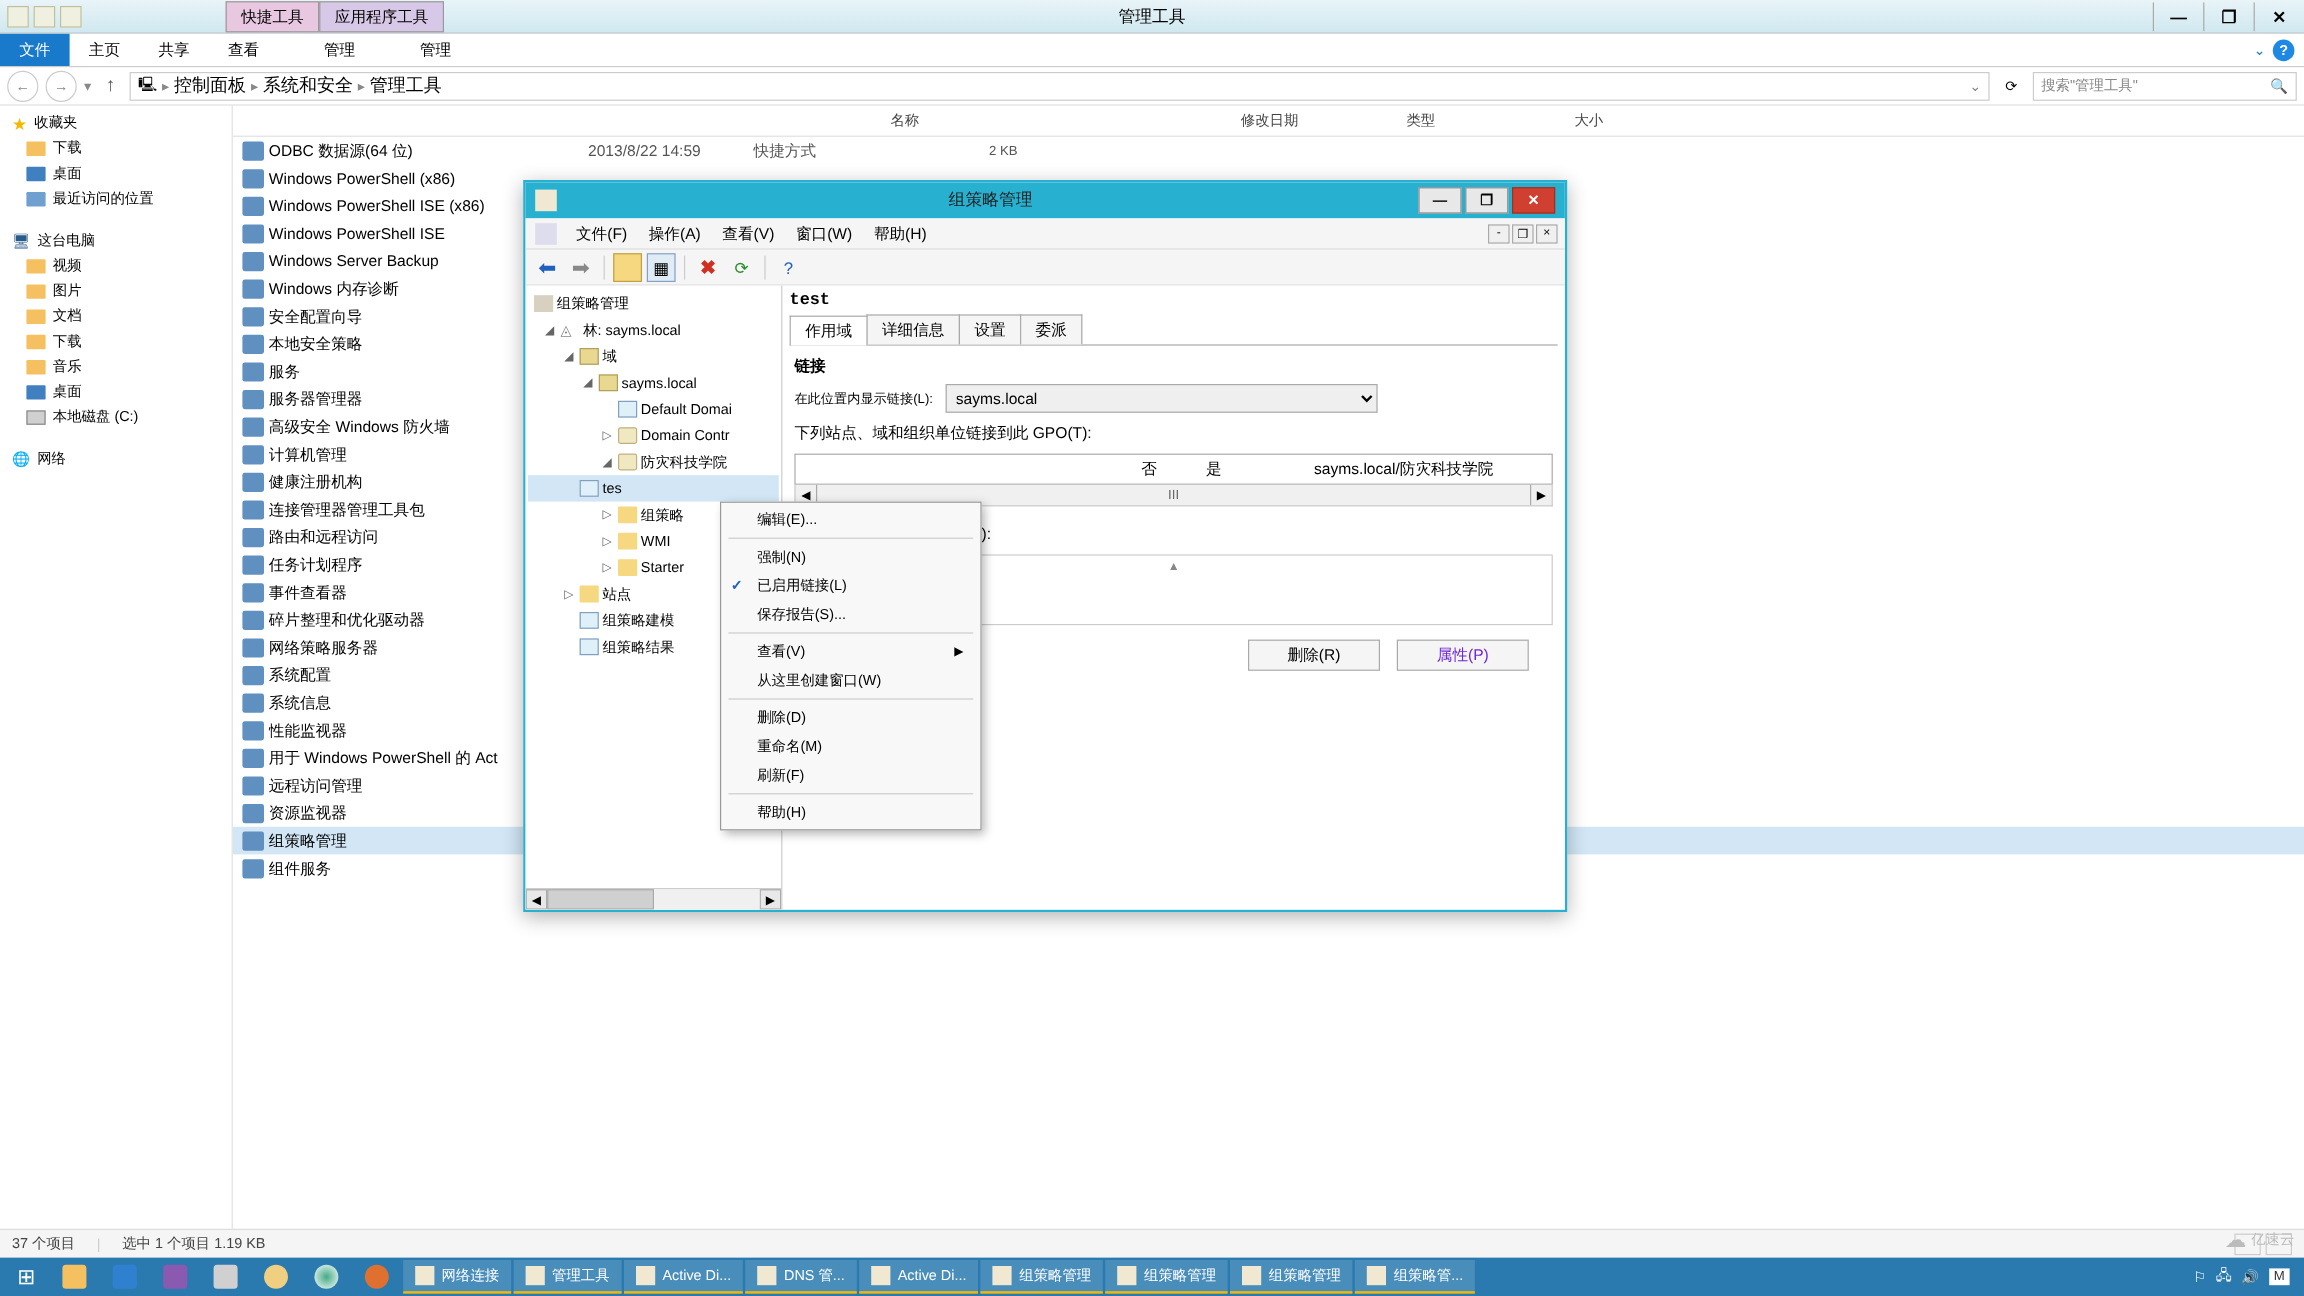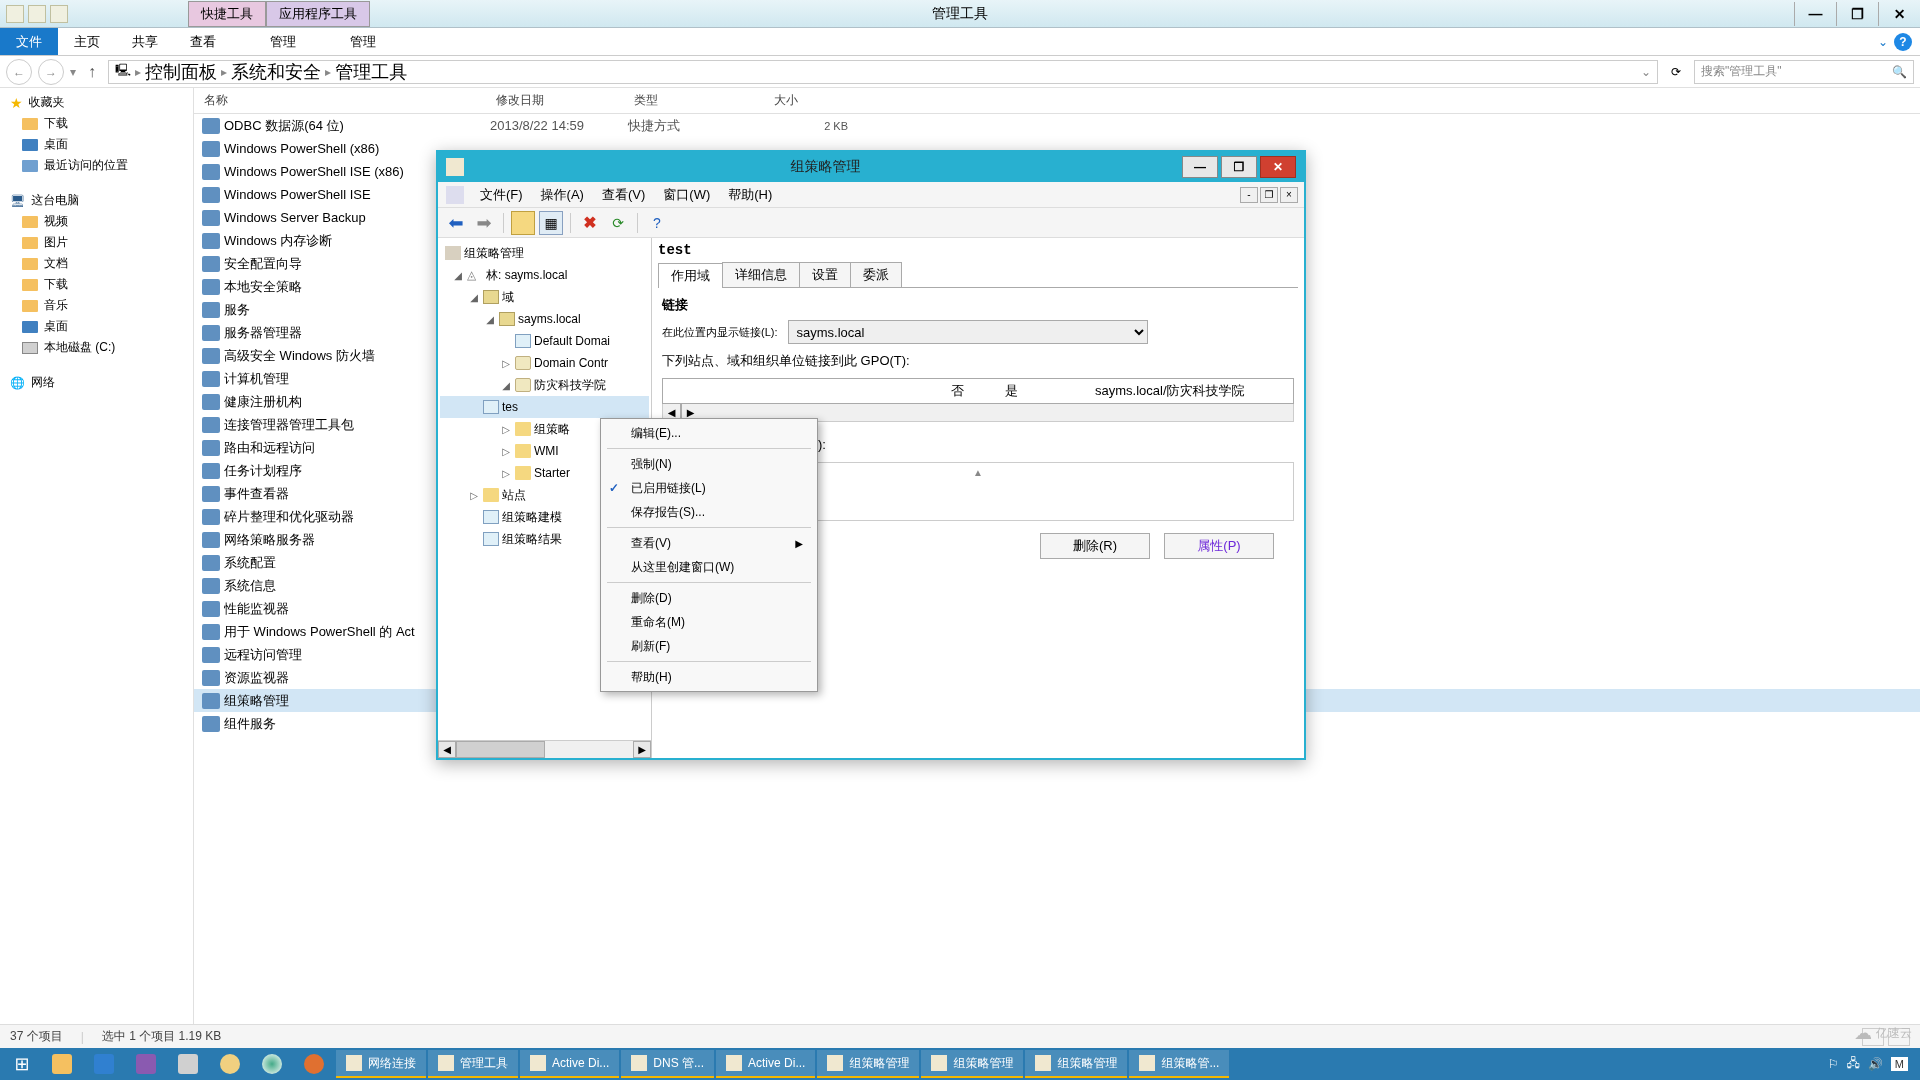--- a/index.html
+++ b/index.html
@@ -24,38 +24,38 @@
 .ribbon-spacer { flex: 1; }
 .ribbon-right { display: flex; align-items: center; padding-right: 8px; gap: 6px; }
 .help-icon { width: 18px; height: 18px; border-radius: 50%; background: #1e88e5; color: #fff; display: flex; align-items: center; justify-content: center; font-weight: bold; }
 
 
 .crumb-bar { height: 32px; display: flex; align-items: center; padding: 0 6px; gap: 6px; border-bottom: 1px solid #e0e0e0; }
 .nav-btn { width: 26px; height: 26px; border: 1px solid #ccc; border-radius: 50%; display: flex; align-items: center; justify-content: center; color: #888; }
 .up-arrow { font-size: 16px; color: #555; padding: 0 6px; }
 .crumb-path { flex: 1; height: 24px; border: 1px solid #ccc; display: flex; align-items: center; padding: 0 6px; gap: 4px; }
 .crumb-path .sep { color: #888; }
-.crumb-path .seg { font-size: 18px; }
+.crumb-path .seg { font-size: 15px; }
 .crumb-refresh { width: 24px; height: 24px; display: flex; align-items: center; justify-content: center; }
 .search-box { width: 220px; height: 24px; border: 1px solid #ccc; display: flex; align-items: center; padding: 0 6px; color: #888; }
 .search-box .mag { margin-left: auto; }
 
 
 .main { display: flex; height: calc(100% - 28px - 28px - 32px - 24px - 32px); }
 .nav-pane { width: 194px; border-right: 1px solid #e0e0e0; padding: 4px 0; overflow: hidden; }
 .nav-item { display: flex; align-items: center; gap: 6px; padding: 2px 8px 2px 22px; font-size: 13px; cursor: pointer; }
 .nav-item.head { font-weight: normal; padding-left: 10px; }
 .nav-item .star { color: #f5b800; font-size: 14px; }
 .nav-item .folder { width: 16px; height: 12px; background: #f5c060; border-radius: 1px; display: inline-block; }
 .nav-item .pc { color: #2a5a8a; }
 .nav-item .drive { width: 16px; height: 12px; background: #d0d0d0; border: 1px solid #888; display: inline-block; }
 .nav-sep { height: 14px; }
 
 .content-pane { flex: 1; display: flex; flex-direction: column; position: relative; }
-.col-headers { height: 26px; display: flex; align-items: center; border-bottom: 1px solid #e0e0e0; color: #444; font-size: 13px; }
+.col-headers { height: 26px; display: flex; align-items: center; border-bottom: 1px solid #e0e0e0; color: #444; font-size: 13px; justify-content: center; }
 .col-headers .col { padding: 0 10px; border-right: 1px solid transparent; }
 .col-name { width: 292px; }
 .col-date { width: 138px; }
 .col-type { width: 140px; }
 .col-size { width: 80px; text-align: left; }
 
 .file-list { overflow: hidden; }
 .file-row { display: flex; align-items: center; height: 23px; padding-left: 8px; }
 .file-row.sel { background: #d2e6f5; }
 .file-row .ficon { width: 18px; height: 16px; margin-right: 4px; background: #6090c0; display: inline-block; border-radius: 2px; }
@@ -607,20 +607,21 @@
         <div class="link-table">
           <div class="lrow">
             <div class="lc lc-loc"></div>
             <div class="lc lc-force">否</div>
             <div class="lc lc-enable">是</div>
             <div class="lc lc-path">sayms.local/防灾科技学院</div>
           </div>
         </div>
         <div class="link-scroll">
           <div class="sbtn">◀</div>
+          <div class="strack">III</div>
           <div class="sbtn">▶</div>
         </div>
 
         <div class="desc">于下列组、用户和计算机(S):</div>
         <div class="filter-box">
           <div class="fsep">▲</div>
           <div class="frow">rs</div>
           <div class="frow">yms.local)</div>
         </div>
         <div class="action-buttons">

